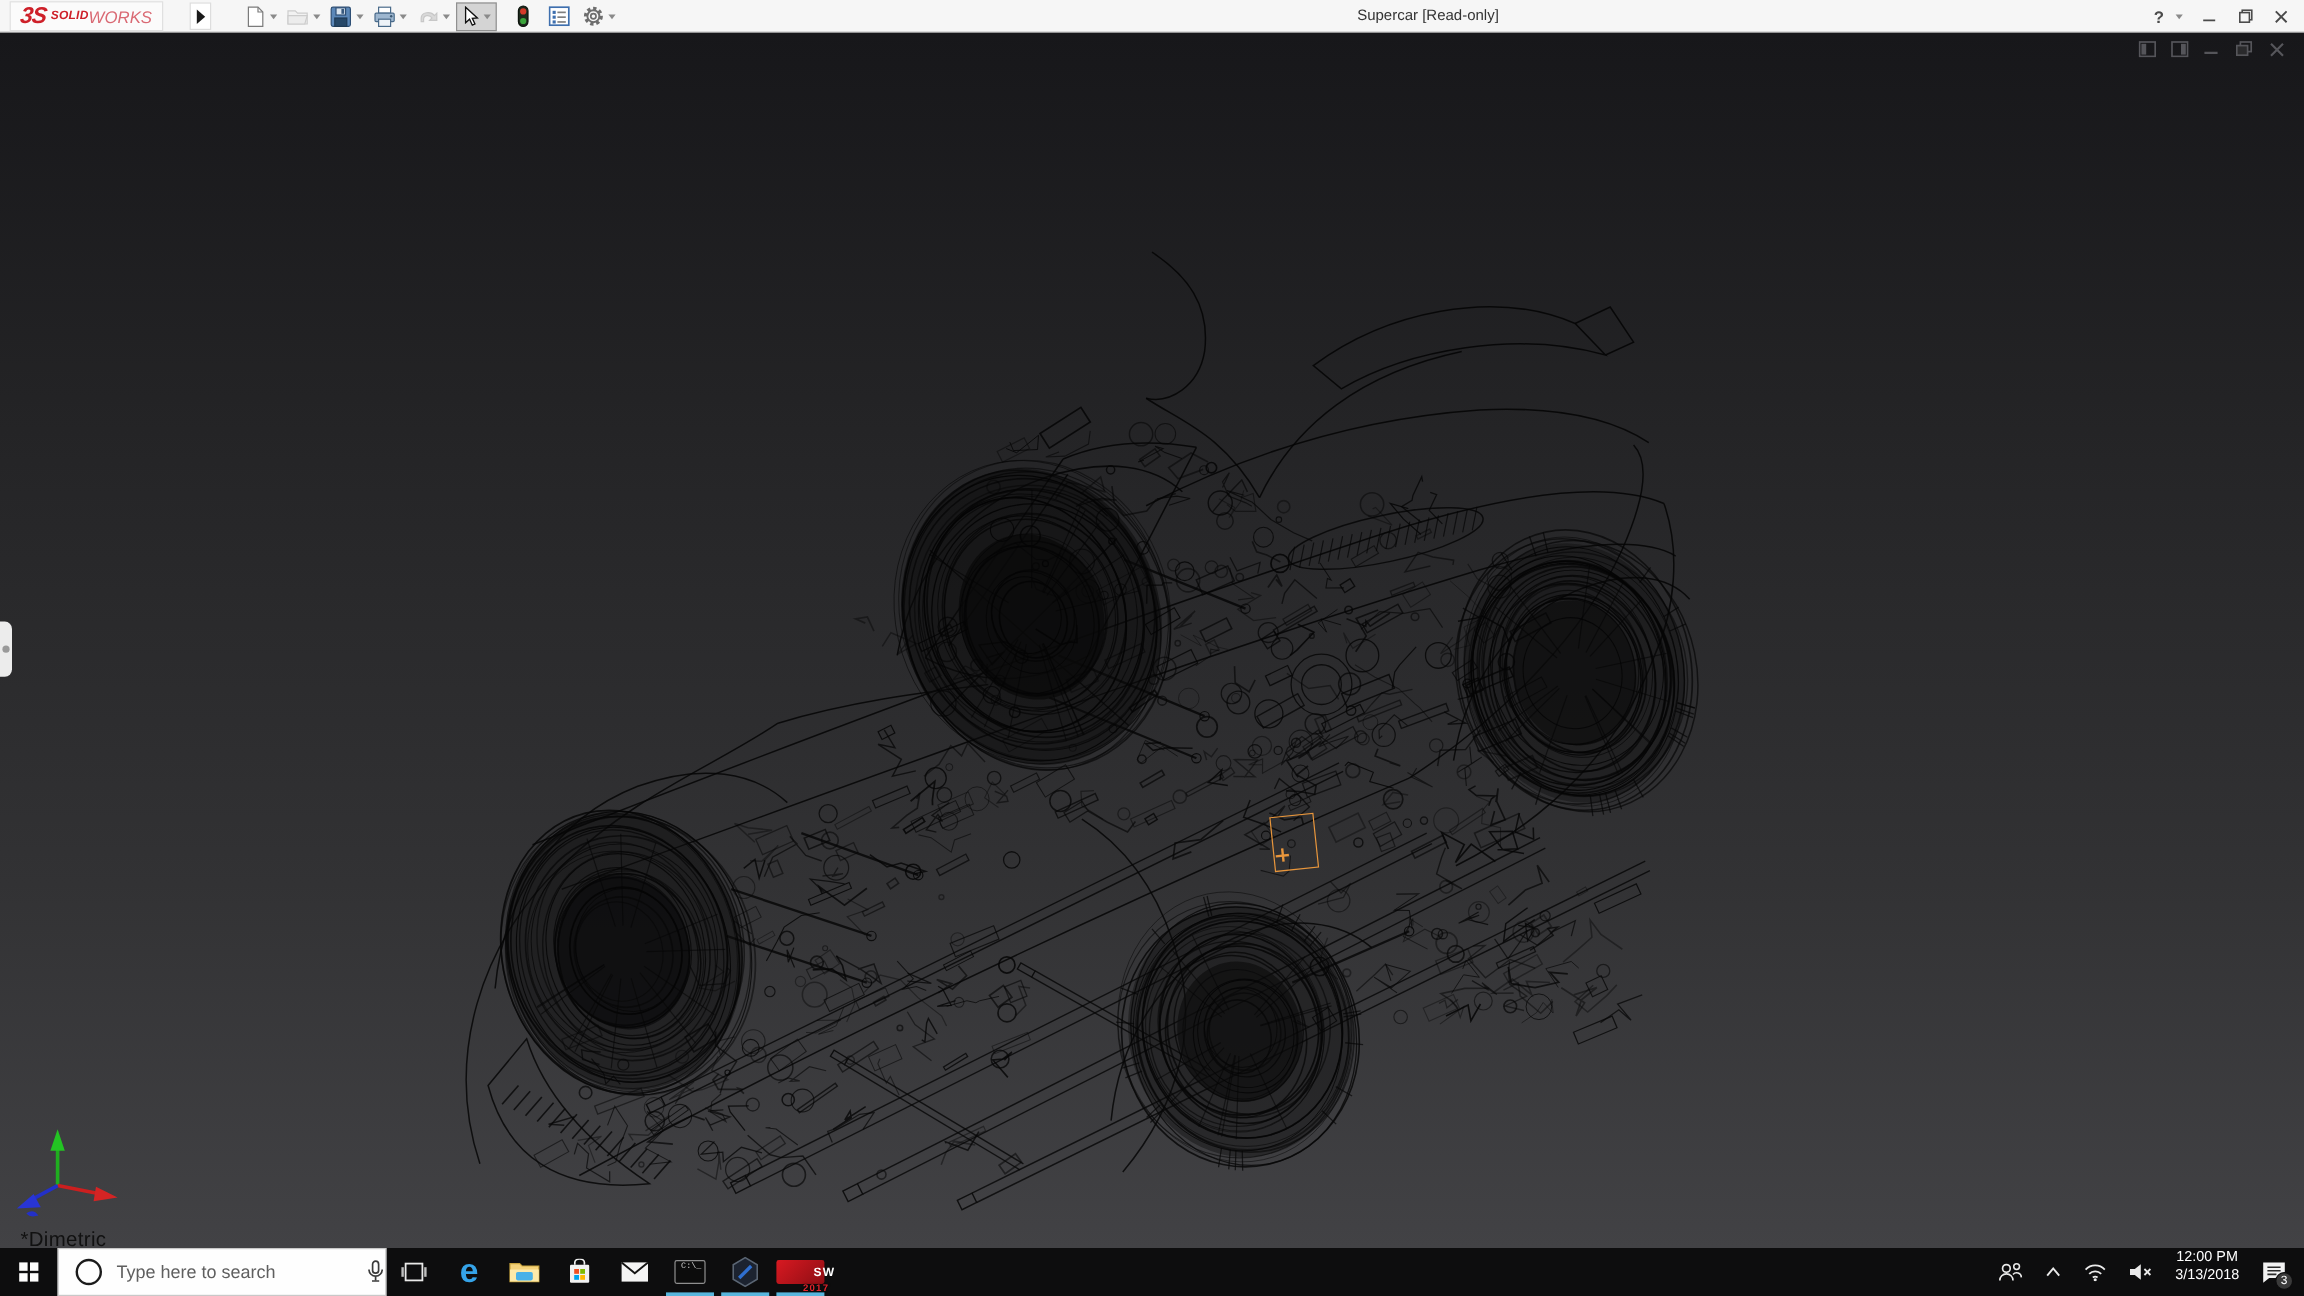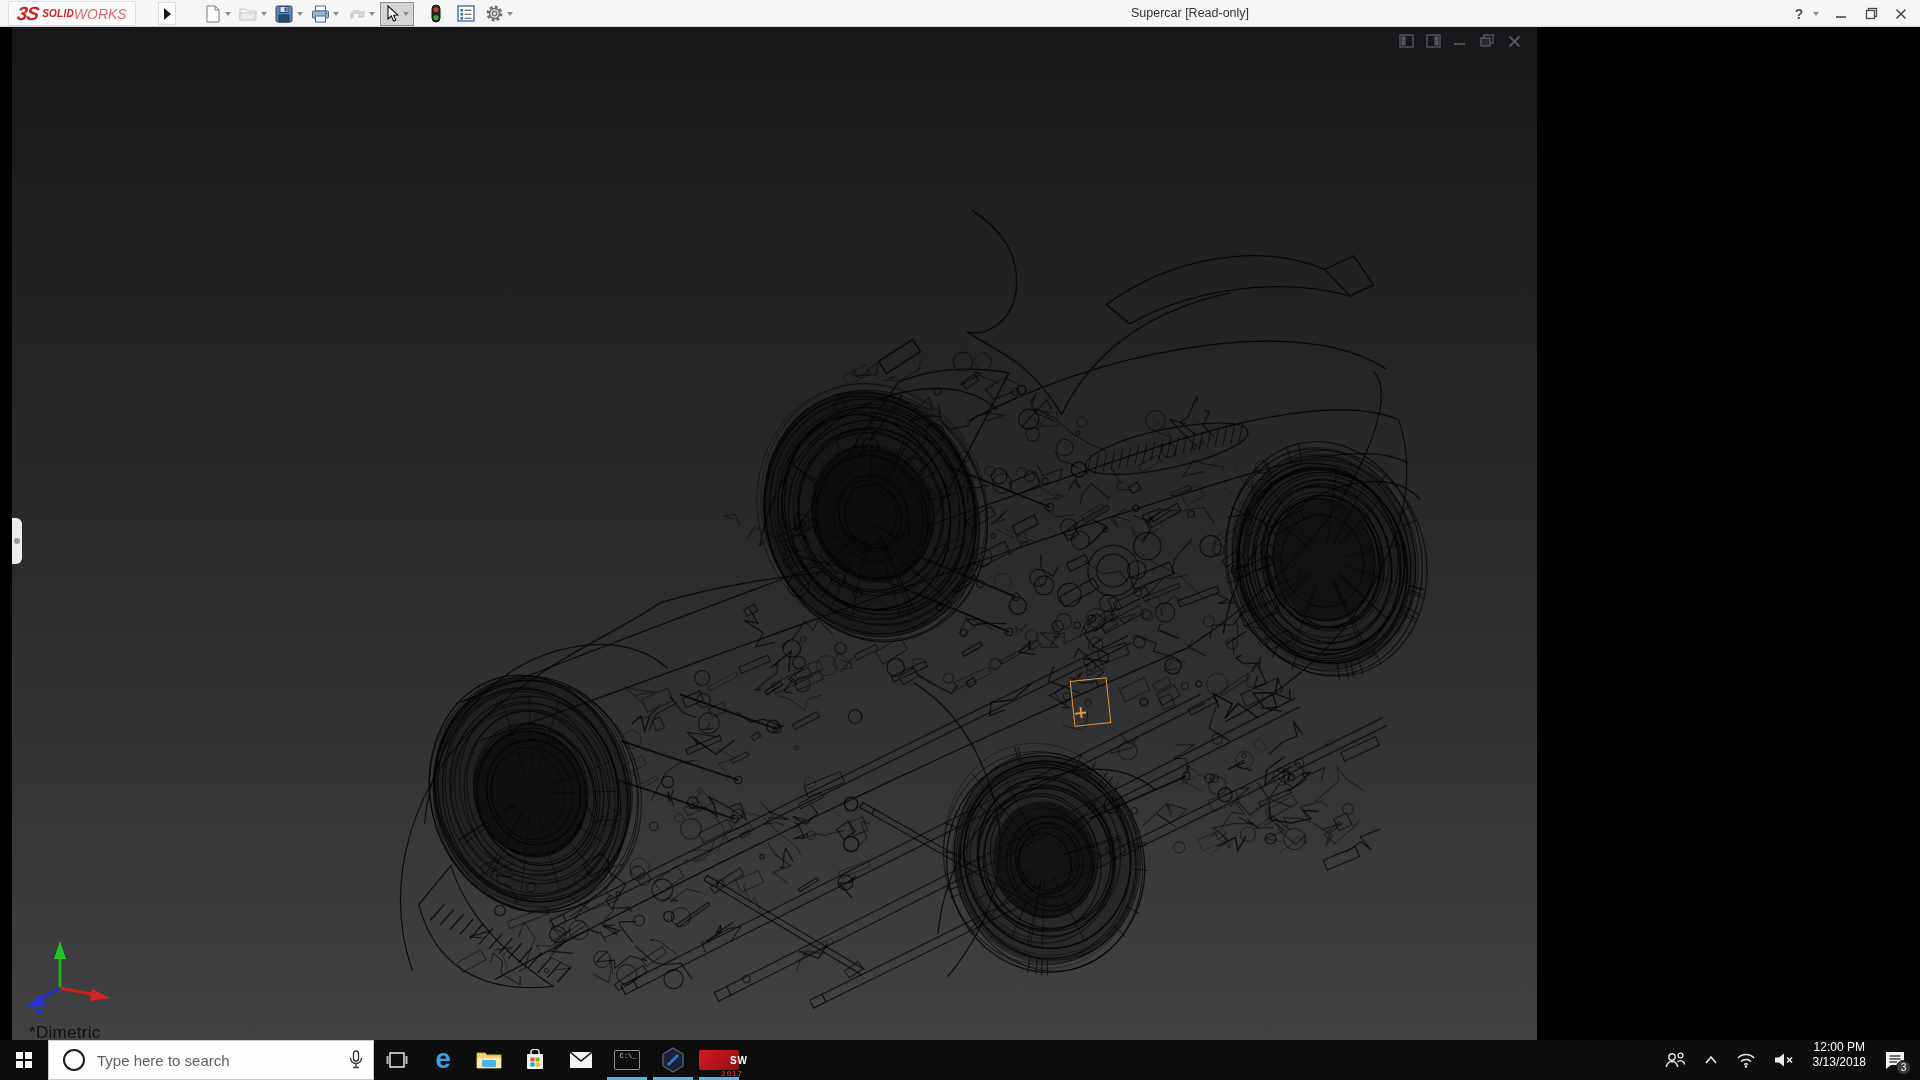--- a/index.html
+++ b/index.html
@@ -30,21 +30,21 @@
   .caret.in { margin:0 0 0 3px; }
   .wtitle { position:absolute; left:1040px; top:0; width:300px; height:15px;
             line-height:27px; text-align:center; font-size:12.5px; color:#333; }
   .tb-right { position:absolute; right:6px; top:0; height:27px; display:flex; align-items:center; gap:4px; }
   .help-btn { font-size:14px; font-weight:bold; color:#4a4a4a; width:18px; text-align:center;
               background:none; border:none; cursor:pointer; }
   .winbtn { width:26px; height:22px; background:none; border:none; cursor:pointer;
             display:flex; align-items:center; justify-content:center; }
 
   
-  .viewport { position:absolute; left:12px; top:27px; width:1525px; height:1013px;
+  .viewport { position:absolute; left:0; top:27px; width:1920px; height:1013px;
               background:linear-gradient(#17171a 0%, #232325 30%, #323234 70%, #424245 100%);
               overflow:hidden; }
   #carSvg { position:absolute; left:0; top:0; }
 
   .doc-controls { position:absolute; right:14px; top:6px; display:flex; gap:9px; }
   .doc-controls svg { display:block; }
 
   .left-tab { position:absolute; left:0; top:491px; width:10px; height:46px;
               background:#ececec; border-radius:0 6px 6px 0;
               display:flex; align-items:center; justify-content:center; cursor:pointer; }
@@ -61,21 +61,21 @@
 
   .triad { position:absolute; left:8px; top:888px; }
 
   
   .taskbar { position:absolute; left:0; top:1040px; width:1920px; height:40px;
              background:#0d0d0e; z-index:60; display:flex; align-items:stretch; }
   .start-btn { width:48px; display:flex; align-items:center; justify-content:center;
                background:none; border:none; cursor:pointer; }
   .winlogo { display:grid; grid-template-columns:7px 7px; grid-template-rows:7px 7px; gap:1.5px; }
   .winlogo i { background:#fdfdfd; display:block; }
-  .searchbox { width:326px; background:#fefefe; display:flex; align-items:center;
+  .searchbox { width:274px; background:#fefefe; display:flex; align-items:center;
                border:1px solid #c8c8c8; position:relative; }
   .cortana-ring { width:22px; height:22px; border:2.6px solid #1b1b1b; border-radius:50%;
                   margin:0 12px 0 14px; flex:none; }
   .searchbox input { border:none; outline:none; flex:1; font-size:15px;
                      font-family:"Liberation Sans",sans-serif; color:#333; background:transparent; }
   .searchbox input::placeholder { color:#5f5f5f; opacity:1; }
   .mic { margin:0 10px; flex:none; cursor:pointer; }
   .task-icon { width:46px; display:flex; align-items:center; justify-content:center;
                background:none; border:none; cursor:pointer; position:relative; }
   .task-icon.runner::after { content:""; position:absolute; left:3px; right:3px; bottom:0;

